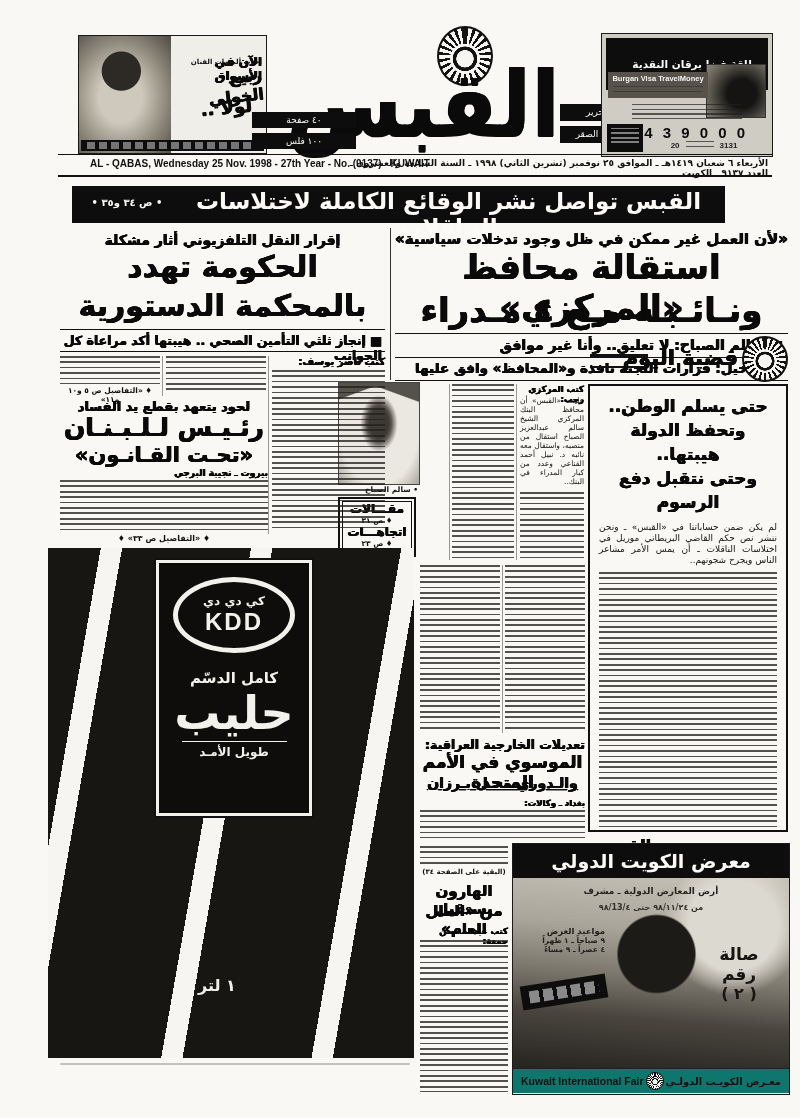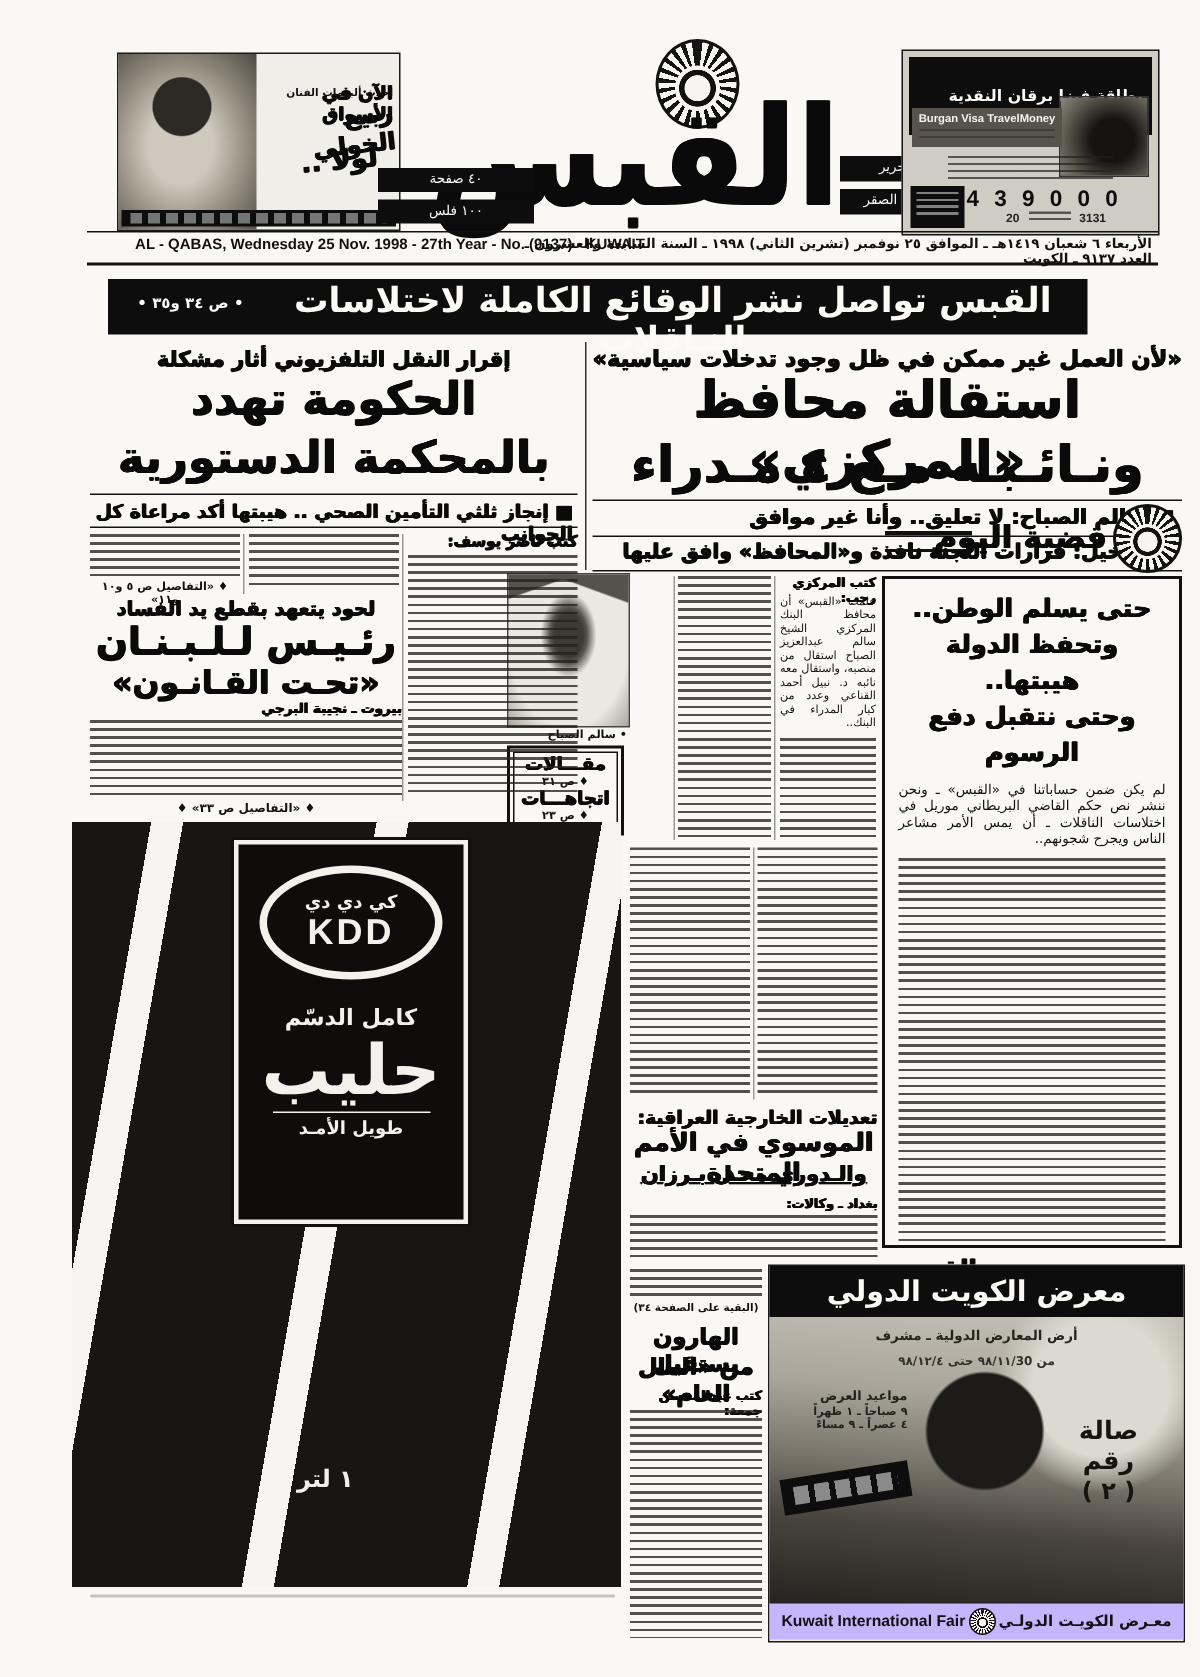--- a/index.html
+++ b/index.html
@@ -180,35 +180,35 @@
   <div class="abs ctr" style="left:420px;top:868px;width:88px;font-size:7px;font-weight:bold;">(البقية على الصفحة ٣٤)</div>
   <div class="abs hl ctr" style="left:420px;top:882px;width:88px;font-size:15px;">الهارون يستقيل</div>
   <div class="abs hl ctr" style="left:420px;top:902px;width:88px;font-size:15px;">من «المال العام»</div>
   <div class="abs hl rt" style="left:420px;top:926px;width:88px;font-size:8.5px;">كتب عبدالمحسن جمعة:</div>
   <div class="abs tsim" style="left:420px;top:940px;width:88px;height:152px;"></div>
 
   <div class="abs ad-border" style="left:512px;top:843px;width:276px;height:250px;background:#efeee8;">
     <div class="blackbox hl ctr" style="height:34px;font-size:19px;line-height:34px;color:#fbfaf6;text-shadow:none;">معرض الكويت الدولي للساعات</div>
     <div class="rocks" style="position:relative;height:190px;">
       <div class="abs ctr" style="left:20px;right:20px;top:8px;font-size:9px;font-weight:bold;color:#26241f;">أرض المعارض الدولية ـ مشرف</div>
-      <div class="abs ctr" style="left:20px;right:20px;top:25px;font-size:8px;font-weight:bold;color:#33302a;">من ٩٨/١١/30 حتى ٩٨/١٢/٤</div>
+      <div class="abs ctr" style="left:20px;right:20px;top:25px;font-size:8px;font-weight:bold;color:#33302a;">من ٩٨/١١/٢٤ حتى ٩٨/13/٤</div>
       <div class="abs rt" style="left:10px;top:48px;width:82px;color:#23211d;">
         <div style="font-size:8.5px;font-weight:bold;">مواعيد العرض</div>
         <div style="font-size:7.5px;font-weight:bold;">٩ صباحاً ـ ١ ظهراً</div>
         <div style="font-size:7.5px;font-weight:bold;">٤ عصراً ـ ٩ مساءً</div>
       </div>
       <div class="abs ctr" style="right:14px;top:66px;width:72px;color:#16140f;">
         <div style="font-size:17px;font-weight:bold;">صالة رقم</div>
         <div style="font-size:16px;font-weight:bold;">( ٢ )</div>
       </div>
       <div class="abs blackbox" style="left:8px;top:102px;width:86px;height:24px;transform:rotate(-9deg);">
         <div class="tsim-fine" style="height:12px;margin:6px 8px;opacity:.6;background-image:repeating-linear-gradient(to right,#ddd 0 10px,transparent 10px 14px);filter:none;"></div>
       </div>
     </div>
-    <div style="height:24px;background:#c4b5fd;border-top:1px solid #222;display:flex;align-items:center;justify-content:space-between;padding:0 8px;direction:ltr;">
+    <div style="height:24px;background:#0f766e;border-top:1px solid #222;display:flex;align-items:center;justify-content:space-between;padding:0 8px;direction:ltr;">
       <span class="en" style="font-size:10.5px;font-weight:bold;color:#111;">Kuwait International Fair</span>
       <span class="badge" style="width:16px;height:16px;display:inline-block;border-width:1px;"></span>
       <span style="font-size:10px;font-weight:bold;color:#111;">معـرض الكويـت الدولـي</span>
     </div>
   </div>
 
   <div class="abs" style="left:60px;top:1063px;width:350px;height:2px;background:#c4c2bc;border-radius:2px;"></div>
 
 </div>
 

